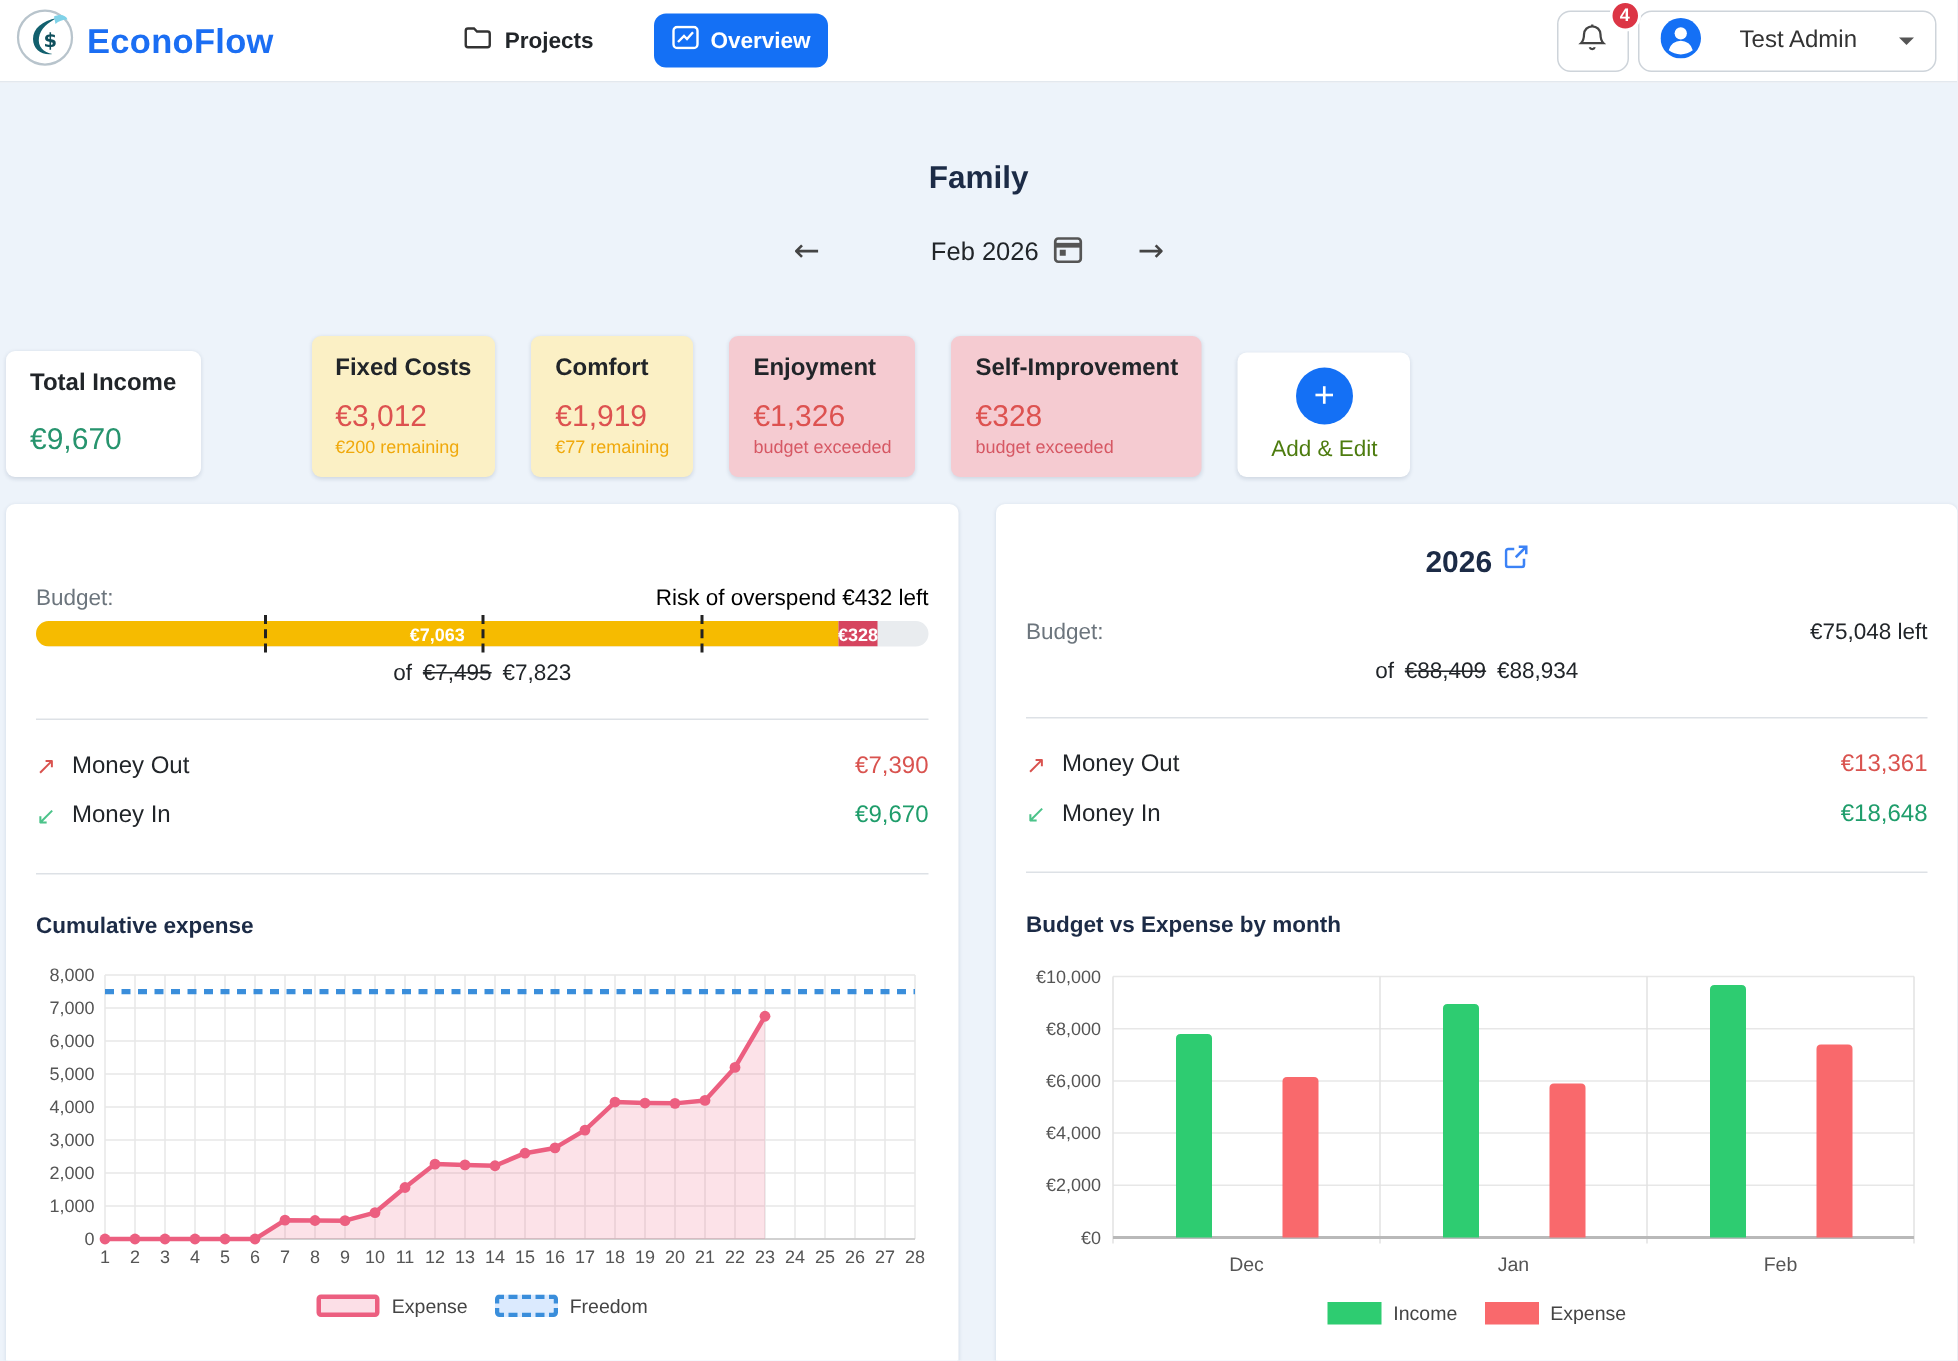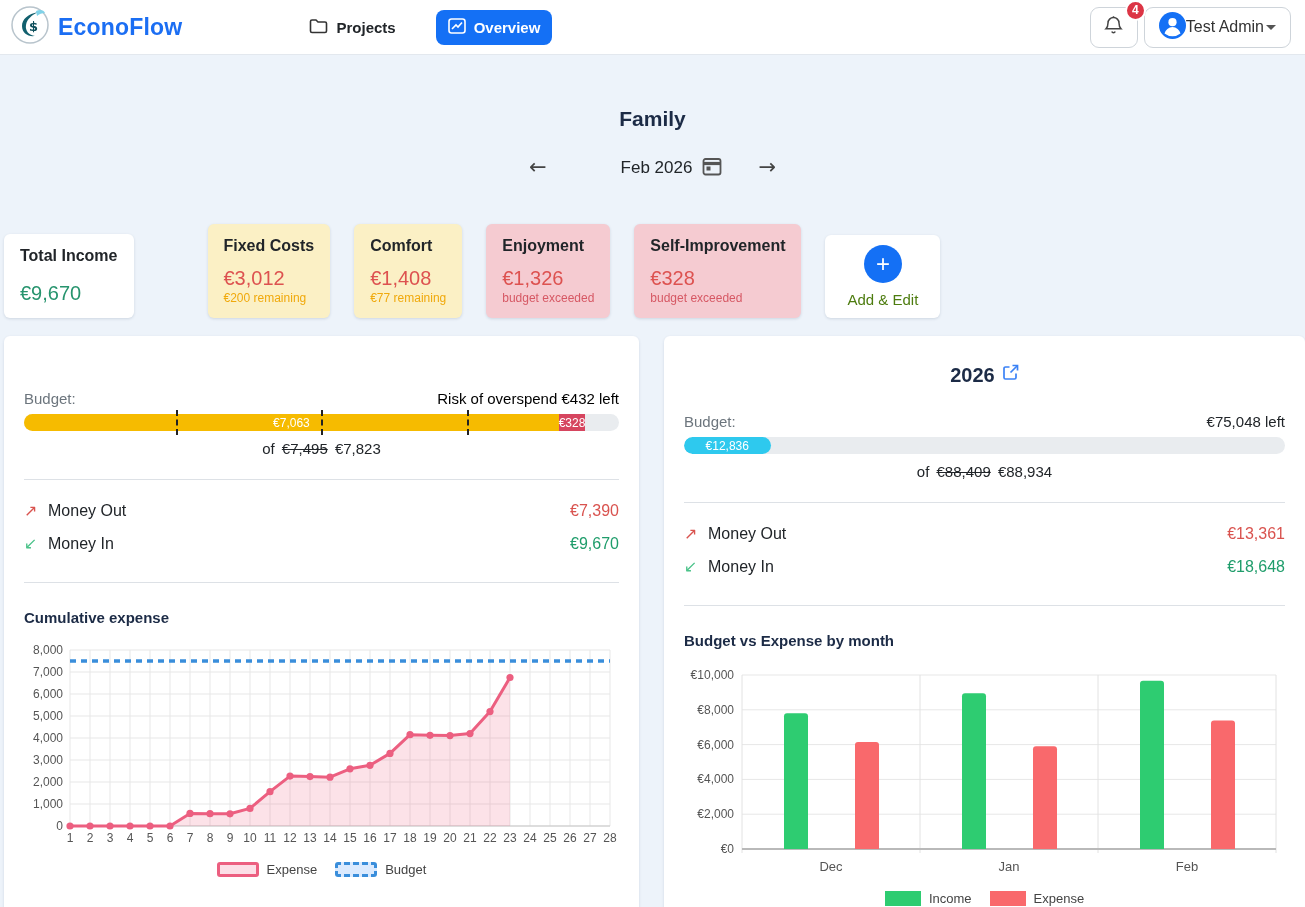--- a/index.html
+++ b/index.html
@@ -15,21 +15,21 @@
     font-size:15px; font-weight:bold; color:#212529; padding:8px 12px; border-radius:8px; cursor:pointer;
     font-family:inherit; }
   .nav-btn.projects { margin-left:115px; }
   .nav-btn.active { background:#1470f5; color:#fff; margin-left:28px; }
   .nav-right { margin-left:auto; display:flex; align-items:center; gap:6px; padding-right:4px; }
   .icon-btn { position:relative; width:48px; height:41px; background:#fff; border:1px solid #ced4da;
     border-radius:9px; display:flex; align-items:center; justify-content:center; cursor:pointer; }
   .badge { position:absolute; top:-8px; right:-9px; background:#dc3545; color:#fff; font-size:12px;
     font-weight:bold; min-width:21px; height:21px; border-radius:50%; display:flex; align-items:center;
     justify-content:center; border:2px solid #fff; }
-  .user-btn { display:flex; align-items:center; gap:0; background:#fff; border:1px solid #ced4da;
+  .user-btn { display:flex; align-items:center; gap:26px; background:#fff; border:1px solid #ced4da;
     border-radius:9px; height:41px; padding:0 14px; cursor:pointer; font-family:inherit; }
   .user-name { font-size:16px; color:#333; }
   .caret { width:0; height:0; border-left:5px solid transparent; border-right:5px solid transparent;
     border-top:5px solid #555; margin-left:2px; }
 
   
   .page-title { text-align:center; font-size:21px; font-weight:bold; color:#1c2b46; margin-top:52px; }
   .period-nav { display:flex; align-items:center; justify-content:center; gap:30px; margin-top:24px; }
   .arrow-btn { background:none; border:none; font-size:21px; color:#444; cursor:pointer; line-height:1;
     font-family:"DejaVu Sans", sans-serif; padding:2px 6px; }
@@ -68,21 +68,21 @@
   .ext-link { cursor:pointer; margin-top:-2px; }
 
   .budget-row { display:flex; justify-content:space-between; align-items:flex-end; margin-top:26px; }
   .budget-label { font-size:15px; color:#6c757d; }
   .risk-text { font-size:15px; color:#000000; }
   .left-text { font-size:15px; color:#212529; }
 
   .progress { position:relative; height:17px; border-radius:9px; background:#e9ecef; margin-top:7px;
     overflow:hidden; display:flex; }
   .seg { height:100%; display:flex; align-items:center; justify-content:center;
-    color:#fff; font-size:12px; font-weight:normal; }
+    color:#fff; font-size:12px; font-weight:bold; }
   .seg.yellow { background:#f6bb00; }
   .seg.red    { background:#d6455f; }
   .seg.cyan   { background:#2ec9ee; border-radius:9px; }
   .tick { position:absolute; top:-4px; height:25px; border-left:2px dashed #222; }
   .progress-wrap { position:relative; }
   .of-line { text-align:center; font-size:15px; color:#212529; margin-top:9px; }
   .of-line s { margin:0 3px; }
 
   .hr { border:none; border-top:1px solid #dde1e6; margin:22px 0 0 0; }
   .money-rows { margin-top:14px; }
@@ -193,21 +193,21 @@
   <div class="v-divider"></div>
 
   <div class="card card-warning">
     <div class="card-title">Fixed Costs</div>
     <div class="card-value">€3,012</div>
     <div class="card-note">€200 remaining</div>
   </div>
 
   <div class="card card-warning">
     <div class="card-title">Comfort</div>
-    <div class="card-value">€1,408</div>
+    <div class="card-value">€1,919</div>
     <div class="card-note">€77 remaining</div>
   </div>
 
   <div class="card card-danger">
     <div class="card-title">Enjoyment</div>
     <div class="card-value">€1,326</div>
     <div class="card-note">budget exceeded</div>
   </div>
 
 
@@ -375,21 +375,21 @@
           <text x="586" y="202" text-anchor="middle" font-size="12" fill="#555" font-family="Liberation Sans, sans-serif">28</text>
         </svg>
     </div>
     <div class="legend">
       <div class="legend-item">
         <span class="lg-box-expense"></span>
         <span>Expense</span>
       </div>
       <div class="legend-item">
         <span class="lg-box-budget"></span>
-        <span>Budget</span>
+        <span>Freedom</span>
       </div>
     </div>
   </section>
 
   <section class="panel year">
     <div class="panel-title">
       <span>2026</span>
       <span class="ext-link">
         <svg width="16" height="16" viewBox="0 0 16 16" fill="none" stroke="#3b82f6" stroke-width="1.7">
           <path d="M13 9.5 v4 a1.5 1.5 0 0 1 -1.5 1.5 h-9 a1.5 1.5 0 0 1 -1.5 -1.5 v-9 A1.5 1.5 0 0 1 2.5 3 h4"></path>
@@ -397,27 +397,20 @@
             <path d="M14 2 L7.5 8.5"></path>
         </svg>
       </span>
     </div>
 
     <div class="budget-row">
       <span class="budget-label">Budget:</span>
       <span class="left-text">€75,048 left</span>
     </div>
 
-    <div class="progress-wrap">
-      <div class="progress">
-        <div class="seg cyan" id="y-seg-spent" style="width: 14.4%;">
-          <span>€12,836</span>
-        </div>
-      </div>
-    </div>
 
     <div class="of-line">
       <span>of</span>
       <s>€88,409</s>
       <span>€88,934</span>
     </div>
 
     <hr class="hr">
     <div class="money-rows">
       <div class="money-row">

